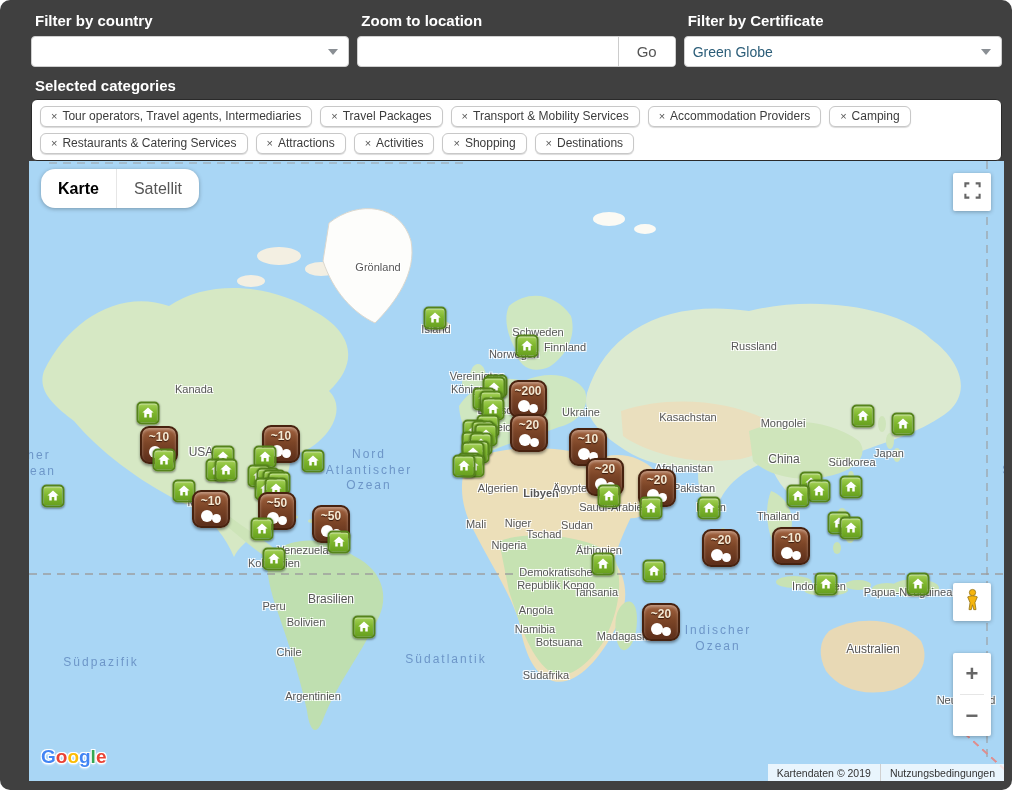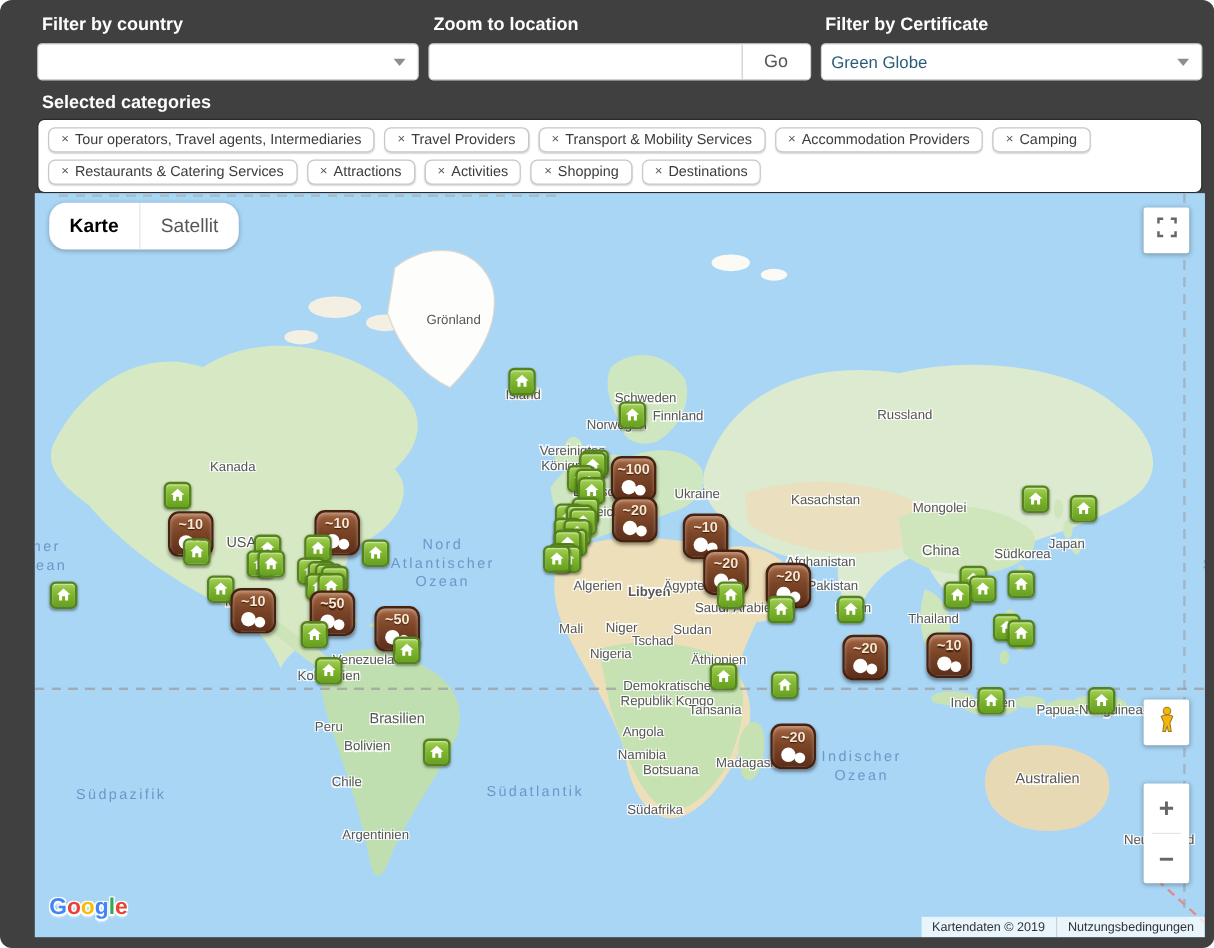--- a/index.html
+++ b/index.html
@@ -105,21 +105,21 @@
   </div>
 
   <div class="catlabel">Selected categories</div>
   <div class="catbox">
       <span class="chip">
         <span class="x">×</span>
         <span>Tour operators, Travel agents, Intermediaries</span>
       </span>
       <span class="chip">
         <span class="x">×</span>
-        <span>Travel Providers</span>
+        <span>Travel Packages</span>
       </span>
       <span class="chip">
         <span class="x">×</span>
         <span>Transport &amp; Mobility Services</span>
       </span>
       <span class="chip">
         <span class="x">×</span>
         <span>Accommodation Providers</span>
       </span>
       <span class="chip">
@@ -311,21 +311,21 @@
           </span>
         </div>
         <div class="house" style="left: 455px; top: 238px;">
           <span style="display: flex;">
             <svg viewBox="0 0 24 24" width="15" height="15">
               <path fill="#fff" d="M12 3 L3 11 H6 V19 H10 V13.5 H14 V19 H18 V11 H21 Z"></path>
             </svg>
           </span>
         </div>
         <div class="cluster" style="left: 499px; top: 238px;">
-          <span class="clabel">~100</span>
+          <span class="clabel">~200</span>
           <span class="dot1"></span>
           <span class="dot2"></span>
         </div>
         <div class="house" style="left: 462px; top: 241px;">
           <span style="display: flex;">
             <svg viewBox="0 0 24 24" width="15" height="15">
               <path fill="#fff" d="M12 3 L3 11 H6 V19 H10 V13.5 H14 V19 H18 V11 H21 Z"></path>
             </svg>
           </span>
         </div>

